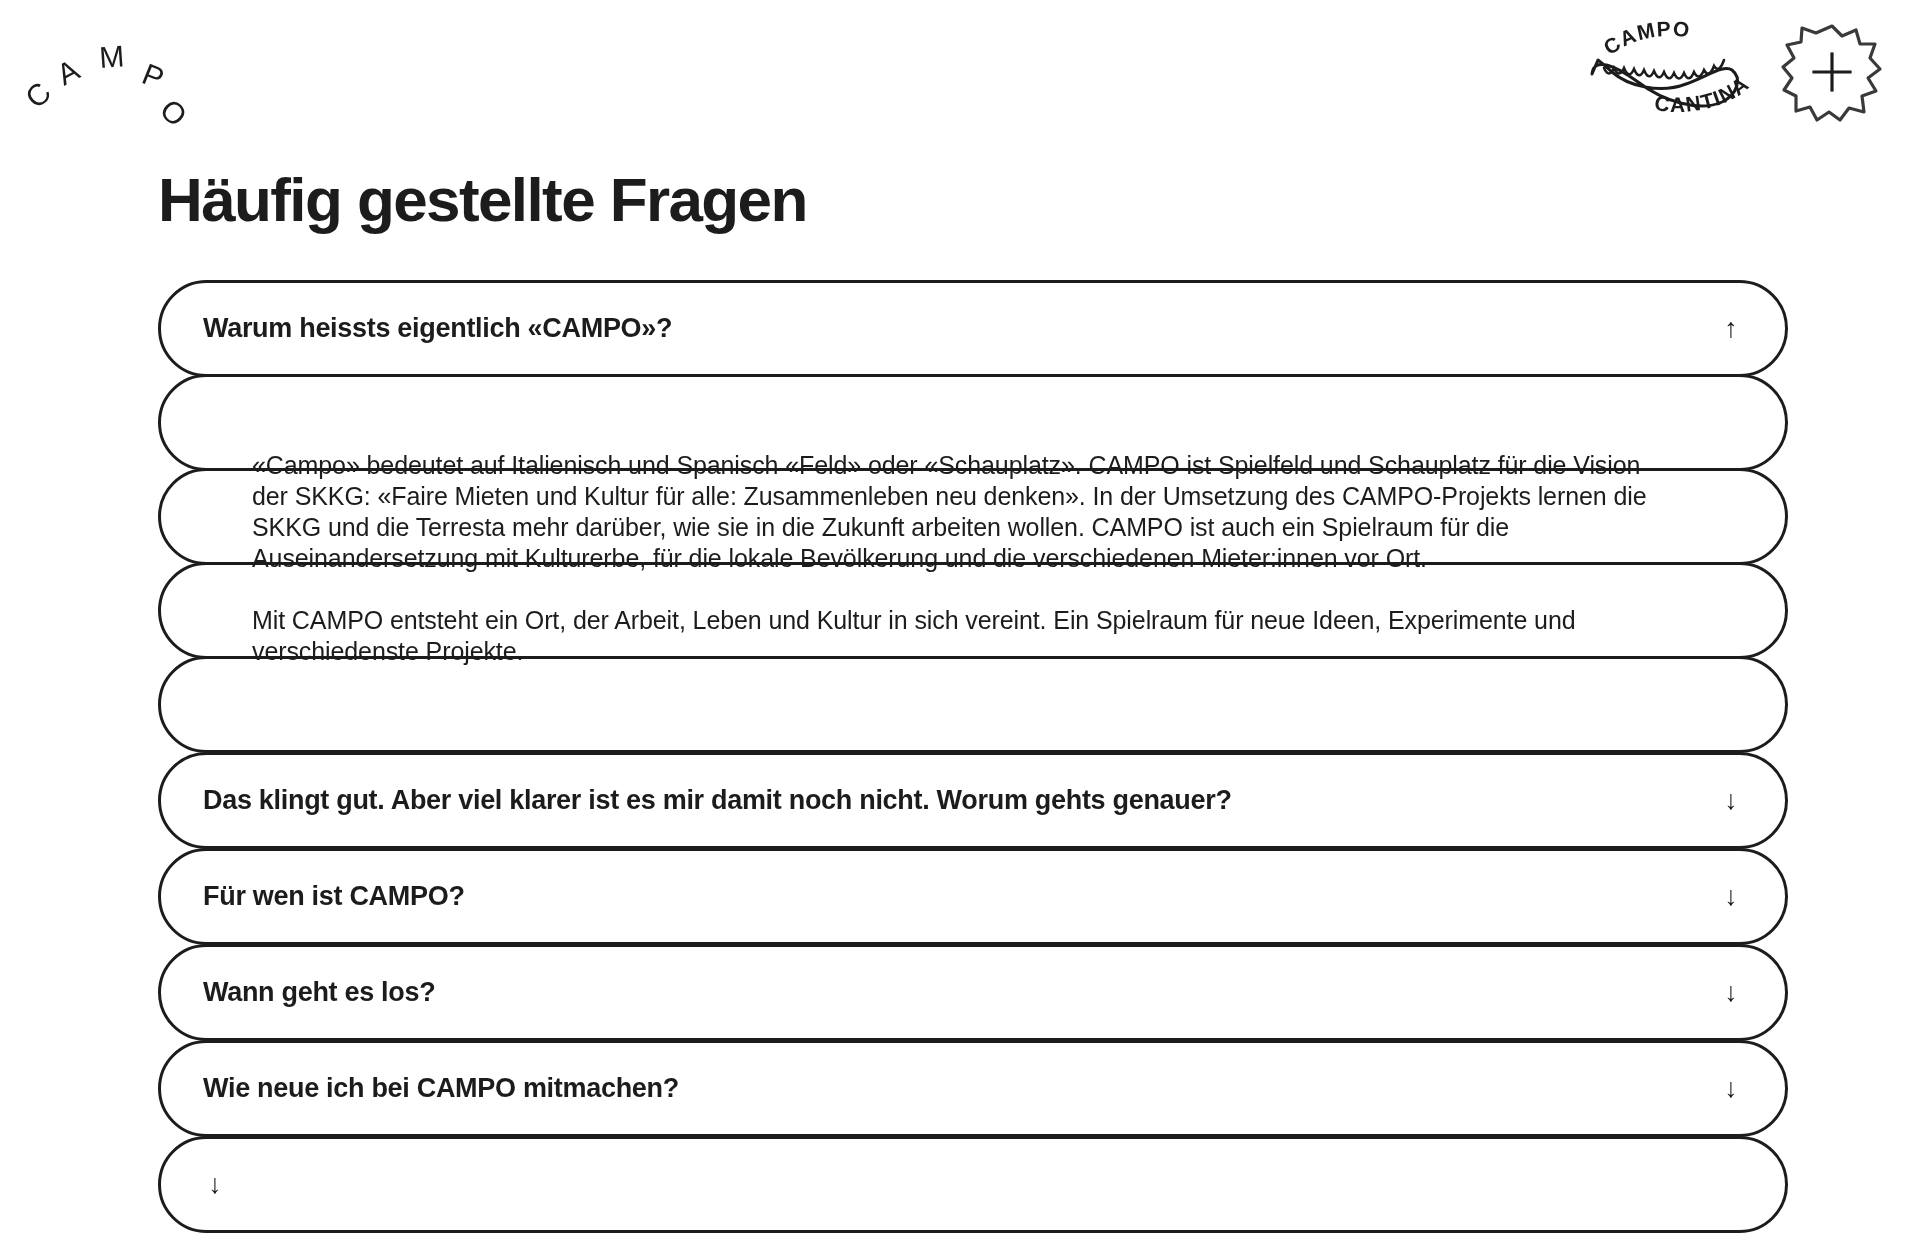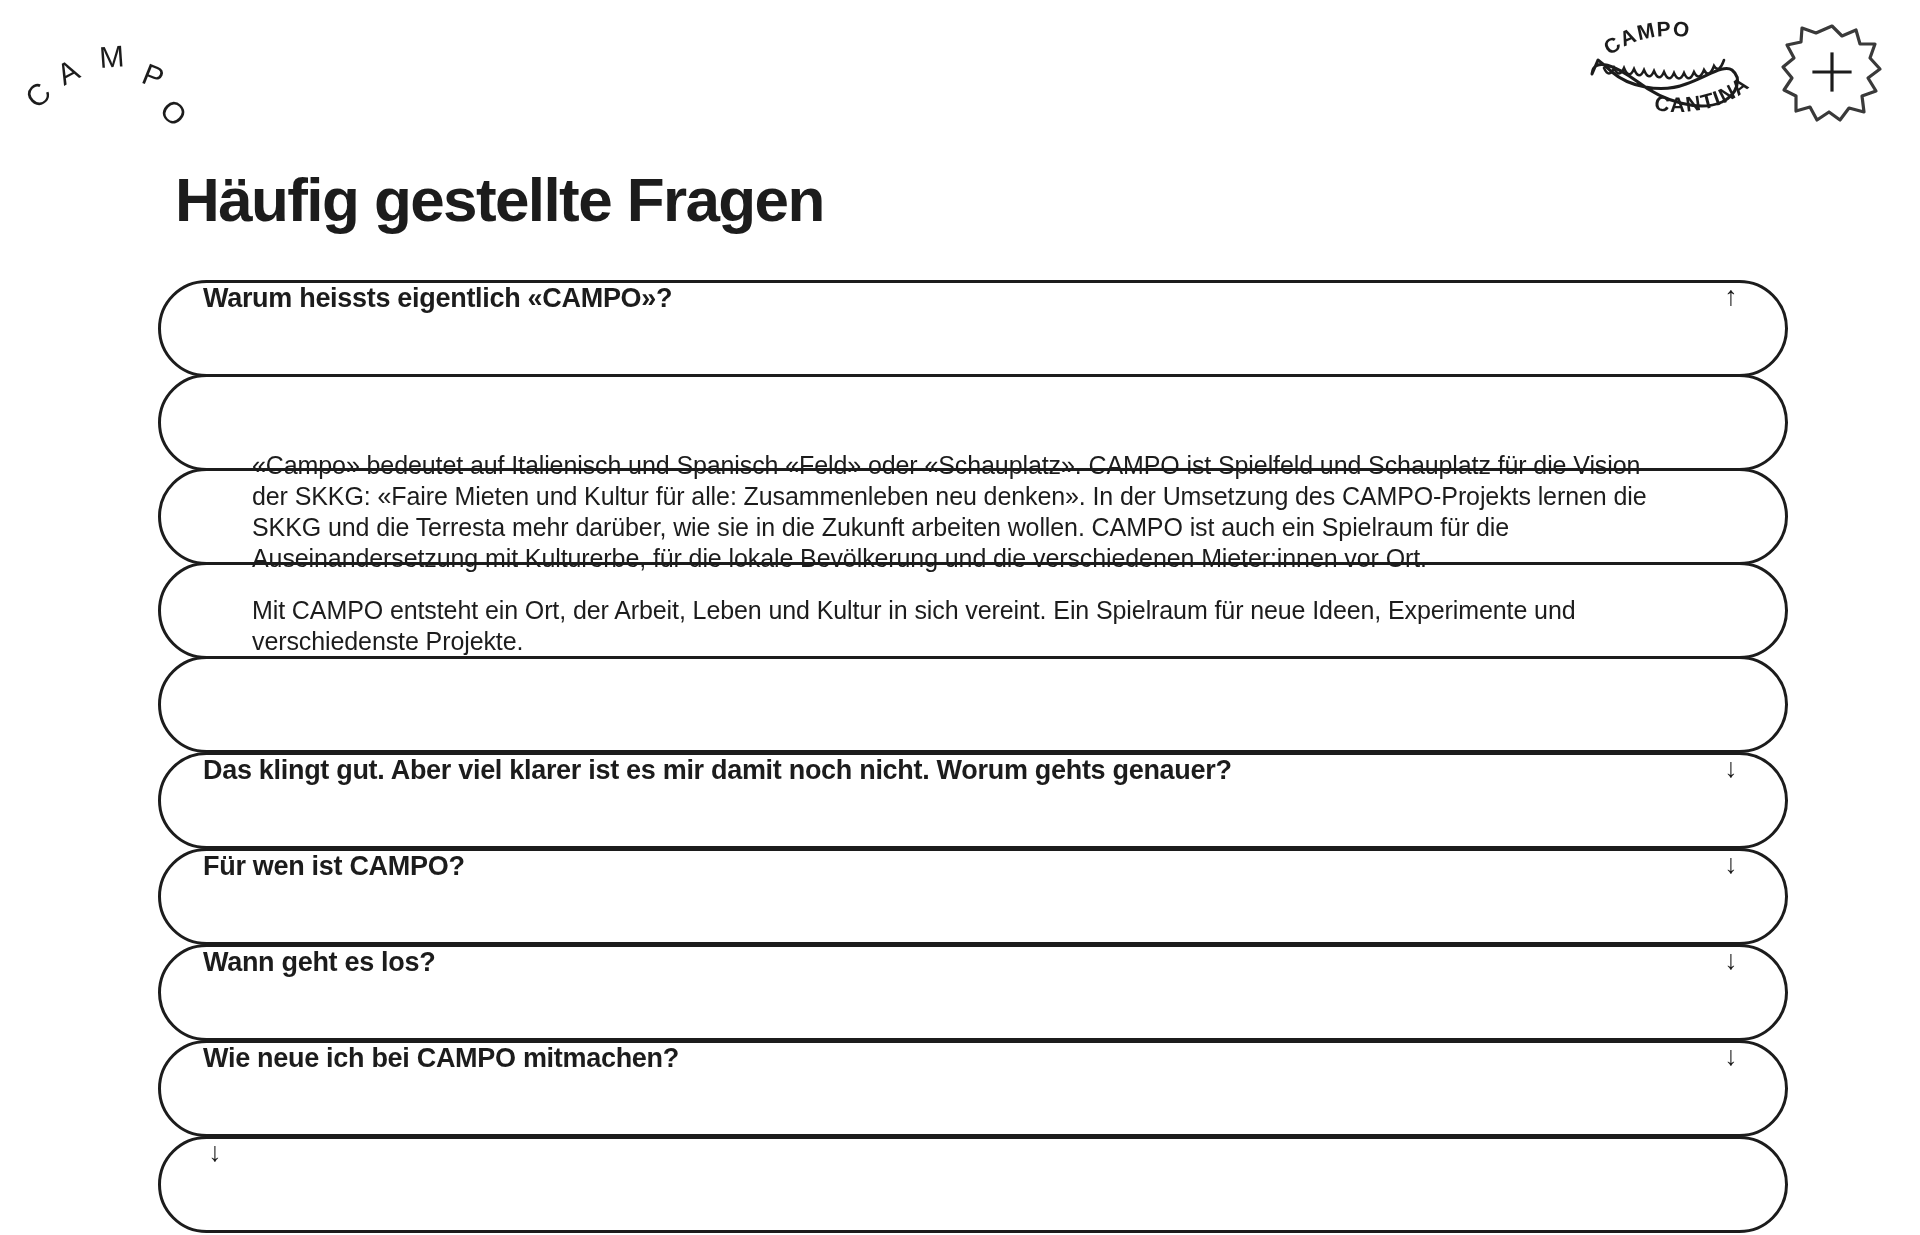--- a/index.html
+++ b/index.html
@@ -46,21 +46,21 @@
     align-items: center;
     gap: 26px;
   }
 
   .cantina-badge { width: 172px; height: 104px; display:block; }
   .menu-badge { width: 104px; height: 104px; display:block; cursor: pointer; }
 
   
   .page-title {
     position: absolute;
-    left: 175px;
+    left: 158px;
     top: 168px;
     font-size: 62px;
     line-height: 1.02;
     font-weight: 700;
     letter-spacing: -1.6px;
     color: #1c1c1c;
     white-space: nowrap;
   }
 
   
@@ -80,21 +80,21 @@
     height: 97px;
     border: 3px solid #1c1c1c;
     border-radius: 999px;
     background: #ffffff;
     margin-bottom: -3px;
   }
 
   
   .faq-head {
     display: flex;
-    align-items: flex-start;
+    align-items: center;
     justify-content: space-between;
     padding: 0 42px 0 42px;
     cursor: pointer;
   }
 
   .faq-head .q-text {
     font-size: 27px;
     font-weight: 700;
     letter-spacing: -0.3px;
     color: #1c1c1c;
@@ -129,21 +129,21 @@
   }
 
   .panel-copy p {
     font-size: 25px;
     line-height: 31px;
     font-weight: 400;
     letter-spacing: -0.1px;
     color: #1c1c1c;
     margin-top: 48px;
   }
-  .panel-copy p + p { margin-top: 21px; }
+  .panel-copy p + p { margin-top: 31px; }
 
   
   .faq-item + .faq-item { margin-top: 2px; }
 </style>
 </head>
 <body>
 
 <div class="page">
 
   <header class="site-header">

